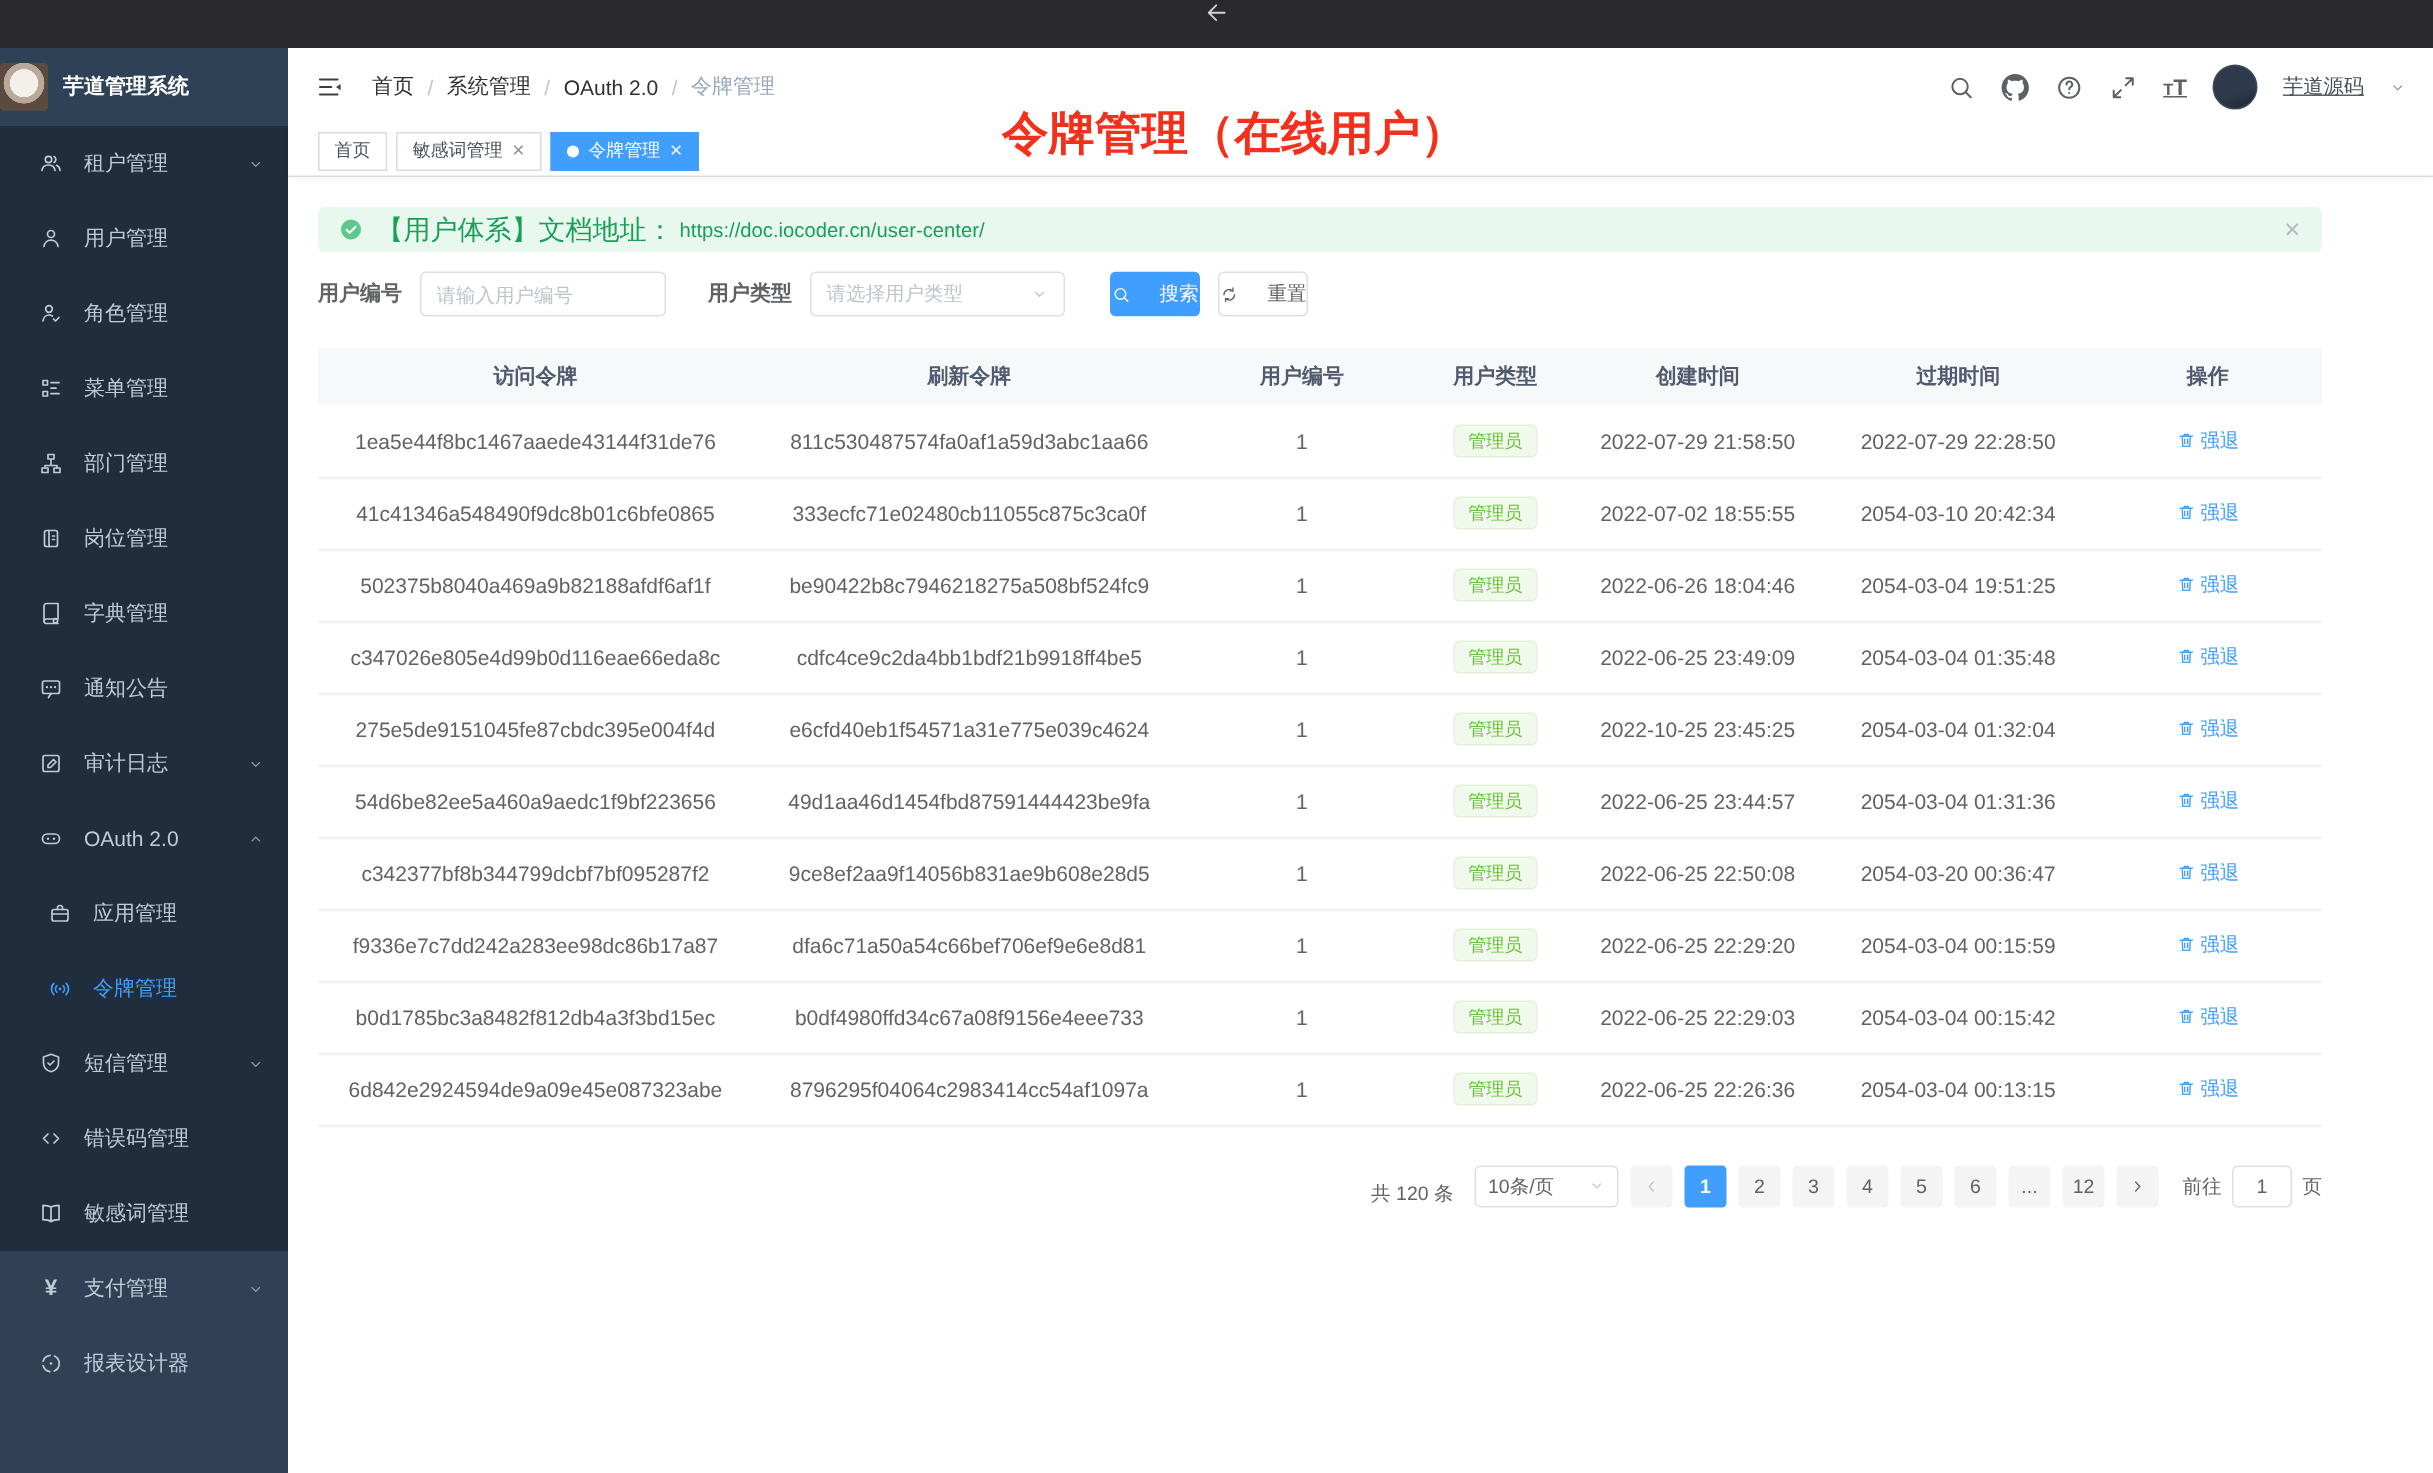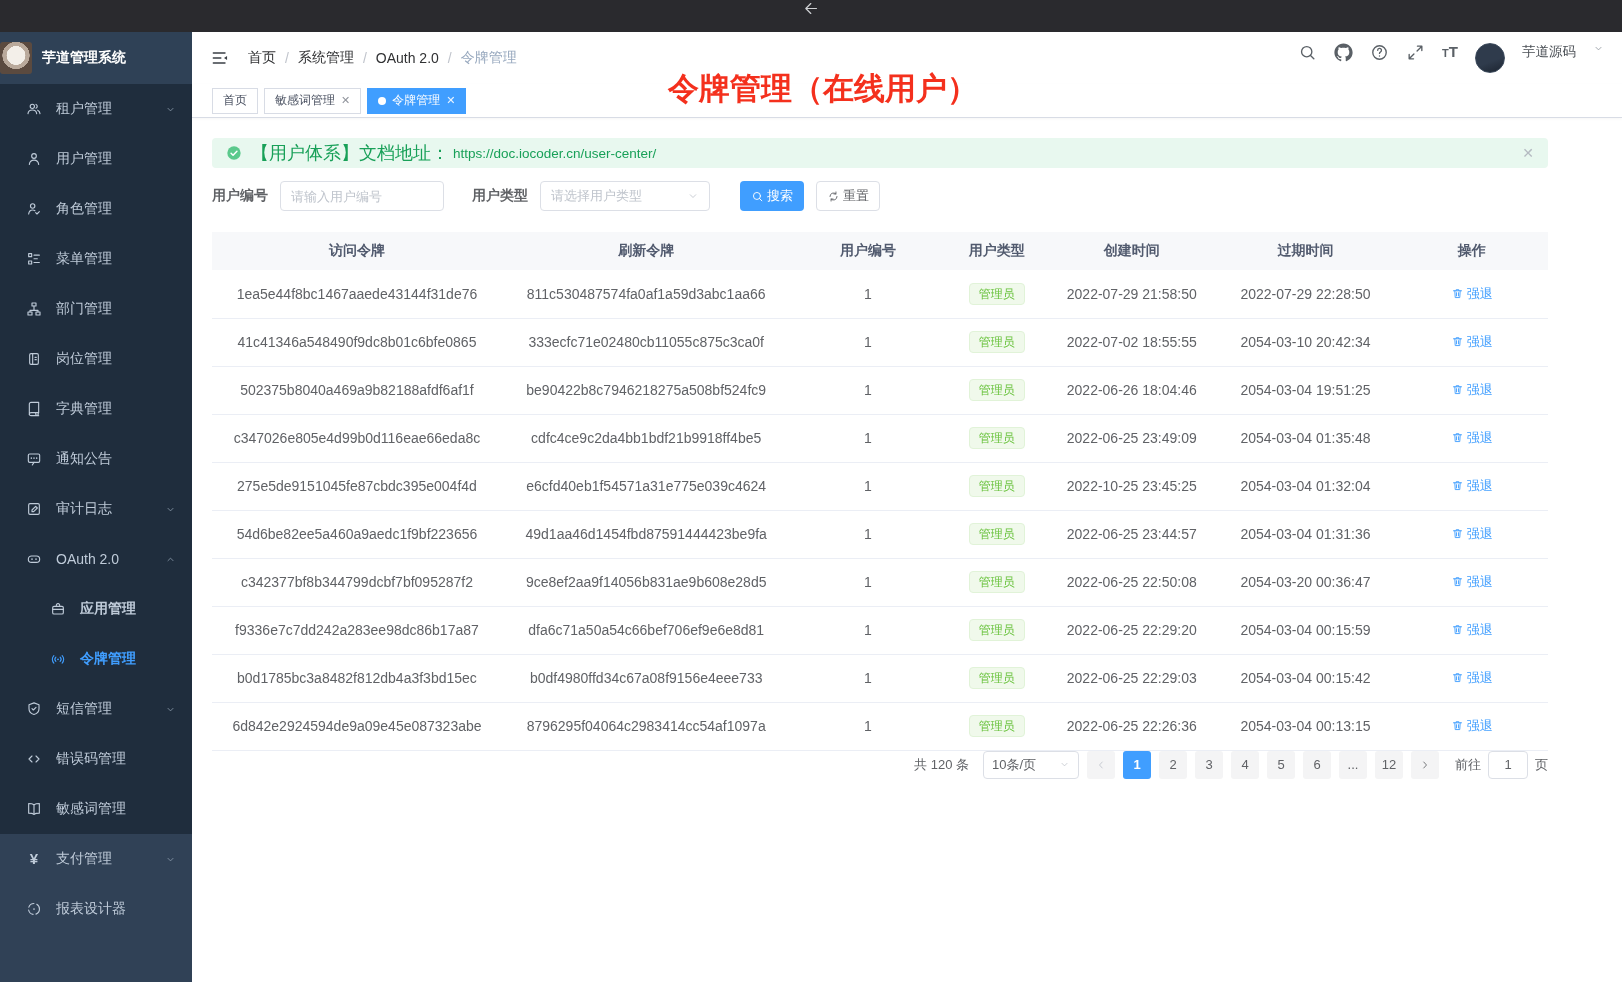--- a/index.html
+++ b/index.html
@@ -55,36 +55,36 @@
   .app { display:flex; height:950px; }
   .sidebar { width:192px; flex:none; background:#304156; display:flex; flex-direction:column; }
   .logo-row { height:52px; background:#2f4156; display:flex; align-items:center;
     padding:0 0; gap:10px; flex:none; }
   .logo-img { width:32px; height:32px; border-radius:3px; flex:none;
     background:radial-gradient(circle at 50% 42%,#f3efe9 0 38%,#b9a99b 39% 55%,#5b4a3f 56% 100%); }
   .logo-title { color:#fff; font-size:14px; font-weight:700; white-space:nowrap; }
   .sb-section.dark { background:#1f2d3d; }
   .sb-item { height:50px; display:flex; align-items:center; padding:0 18px 0 26px;
     color:#bfcbd9; font-size:14px; position:relative; cursor:pointer; }
-  .sb-item.sub { padding-left:50px;font-weight:bold; }
+  .sb-item.sub { padding-left:32px; }
   .sb-item.active { color:#409eff; }
   .sb-item .s-ic { width:16px; height:16px; margin-right:14px; flex:none; }
   .sb-item .s-ic.txt { font-size:15px; font-weight:700; line-height:16px; text-align:center; }
   .sb-item .chev { position:absolute; right:16px; width:11px; height:11px; color:#90a0b0; }
 
   .main { flex:1; display:flex; flex-direction:column; position:relative; background:#fff; }
 
   
   .navbar { height:52px; display:flex; align-items:center; padding:0 18px; flex:none; }
   .hamb { width:20px; height:20px; color:#3a3f45; margin-right:18px; }
   .bc { display:flex; align-items:center; gap:9px; font-size:14px; }
   .bc .bc-item { color:#303133; }
   .bc .bc-sep { color:#c0c4cc; }
   .bc .bc-item.last { color:#97a8be; }
-  .nav-right { margin-left:auto; display:flex; gap:17px; color:#5a6066; }
+  .nav-right { margin-left:auto; display:flex; align-items:center; gap:17px; color:#5a6066;text-decoration:underline; }
   .nav-right .n-ic { width:19px; height:19px; }
   .tt-ic { font-size:15px; font-weight:700; color:#5a6066; }
   .tt-ic small { font-size:11px; font-weight:700; }
   .avatar { width:30px; height:30px; border-radius:50%;
     background:linear-gradient(160deg,#2f3b4c 60%,#1c2430); border:1px solid #3c4a5c; }
   .uname { font-size:13.5px; color:#4a4f55; }
   .caret { width:11px; height:11px; color:#8a9099; }
 
   
   .tags-bar { height:34px; border-bottom:1px solid #d8dce5; display:flex; align-items:center;
@@ -113,41 +113,41 @@
   .f-label { font-size:14px; font-weight:700; color:#606266; margin-right:12px; }
   .f-input { width:164px; height:30px; border:1px solid #dcdfe6; border-radius:4px;
     padding:0 10px; font-size:13px; color:#606266; outline:none;
     font-family:"Liberation Sans","DejaVu Sans",sans-serif; }
   .f-input::placeholder { color:#bfc4cc; }
   .f-select { width:170px; height:30px; border:1px solid #dcdfe6; border-radius:4px;
     padding:0 10px; font-size:13px; color:#bfc4cc; display:flex; align-items:center;
     justify-content:space-between; cursor:pointer; }
   .f-select .chev { width:12px; height:12px; color:#c0c4cc; }
   .gap1 { width:28px; } .gap2 { width:30px; } .gap3 { width:12px; }
-  .btn { height:30px; border-radius:4px; display:flex; align-items:center; gap:3px;
-    padding:0 10px; font-size:13px; cursor:pointer; border:1px solid transparent; }
+  .btn { height:30px; border-radius:4px; display:flex; align-items:center; gap:19px;
+    padding:0 0; font-size:13px; cursor:pointer; border:1px solid transparent; }
   .btn .b-ic { width:13px; height:13px; }
   .btn-primary { background:#409eff; color:#fff; }
   .btn-plain { background:#fff; border-color:#dcdfe6; color:#606266; }
 
   
   table.tok { margin-top:20px; width:1336px; border-collapse:collapse; table-layout:fixed; }
   table.tok th { height:38px; background:#f7f8fa; font-size:14px; font-weight:700;
     color:#515a6e; text-align:center; }
   table.tok td { height:48px; border-bottom:1px solid #ebeef5; font-size:14px;
     color:#606266; text-align:center; white-space:nowrap; }
   .tag-success { display:inline-block; padding:3px 9px; font-size:12px; color:#67c23a;
     background:#f0f9eb; border:1px solid #e1f3d8; border-radius:4px; line-height:1.2; }
   .act-link { color:#409eff; font-size:13px; display:inline-flex; align-items:center;
     gap:3px; cursor:pointer; }
   .act-link .b-ic { width:13px; height:13px; }
 
   
-  .pager { width:1336px; display:flex; justify-content:flex-end;
-    align-items:center; gap:8px; font-size:13px; color:#606266; }
+  .pager { margin-top:26px; width:1336px; display:flex; justify-content:flex-end;
+    align-items:flex-end; gap:8px; font-size:13px; color:#606266; }
   .pg-total { margin-right:6px; }
   .pg-size { width:96px; height:28px; border:1px solid #dcdfe6; border-radius:4px;
     display:flex; align-items:center; justify-content:space-between; padding:0 8px;
     color:#606266; cursor:pointer; }
   .pg-size .chev { width:11px; height:11px; color:#c0c4cc; }
   .pg-btn { min-width:28px; height:28px; background:#f4f4f5; border-radius:3px;
     display:flex; align-items:center; justify-content:center; font-size:13px;
     color:#606266; cursor:pointer; padding:0 4px; }
   .pg-btn.disabled { color:#c0c4cc; }
   .pg-btn.active { background:#409eff; color:#fff; font-weight:700; }

